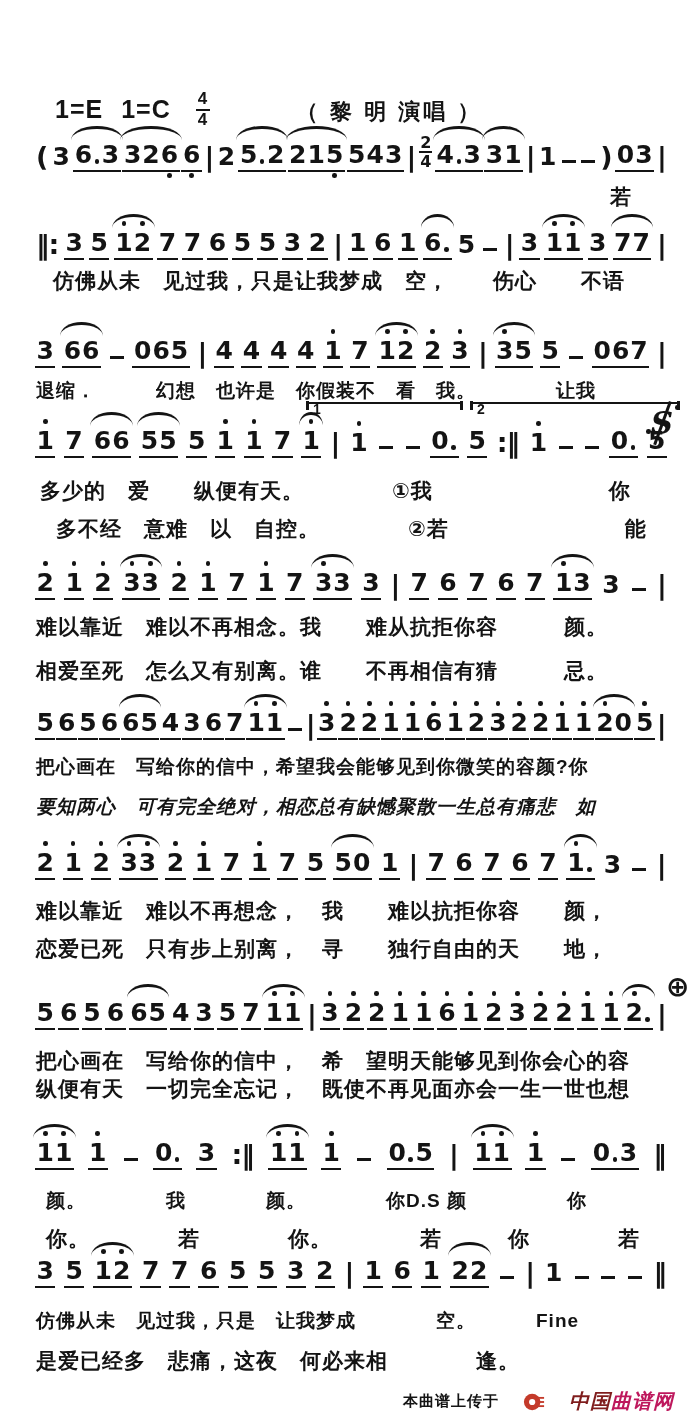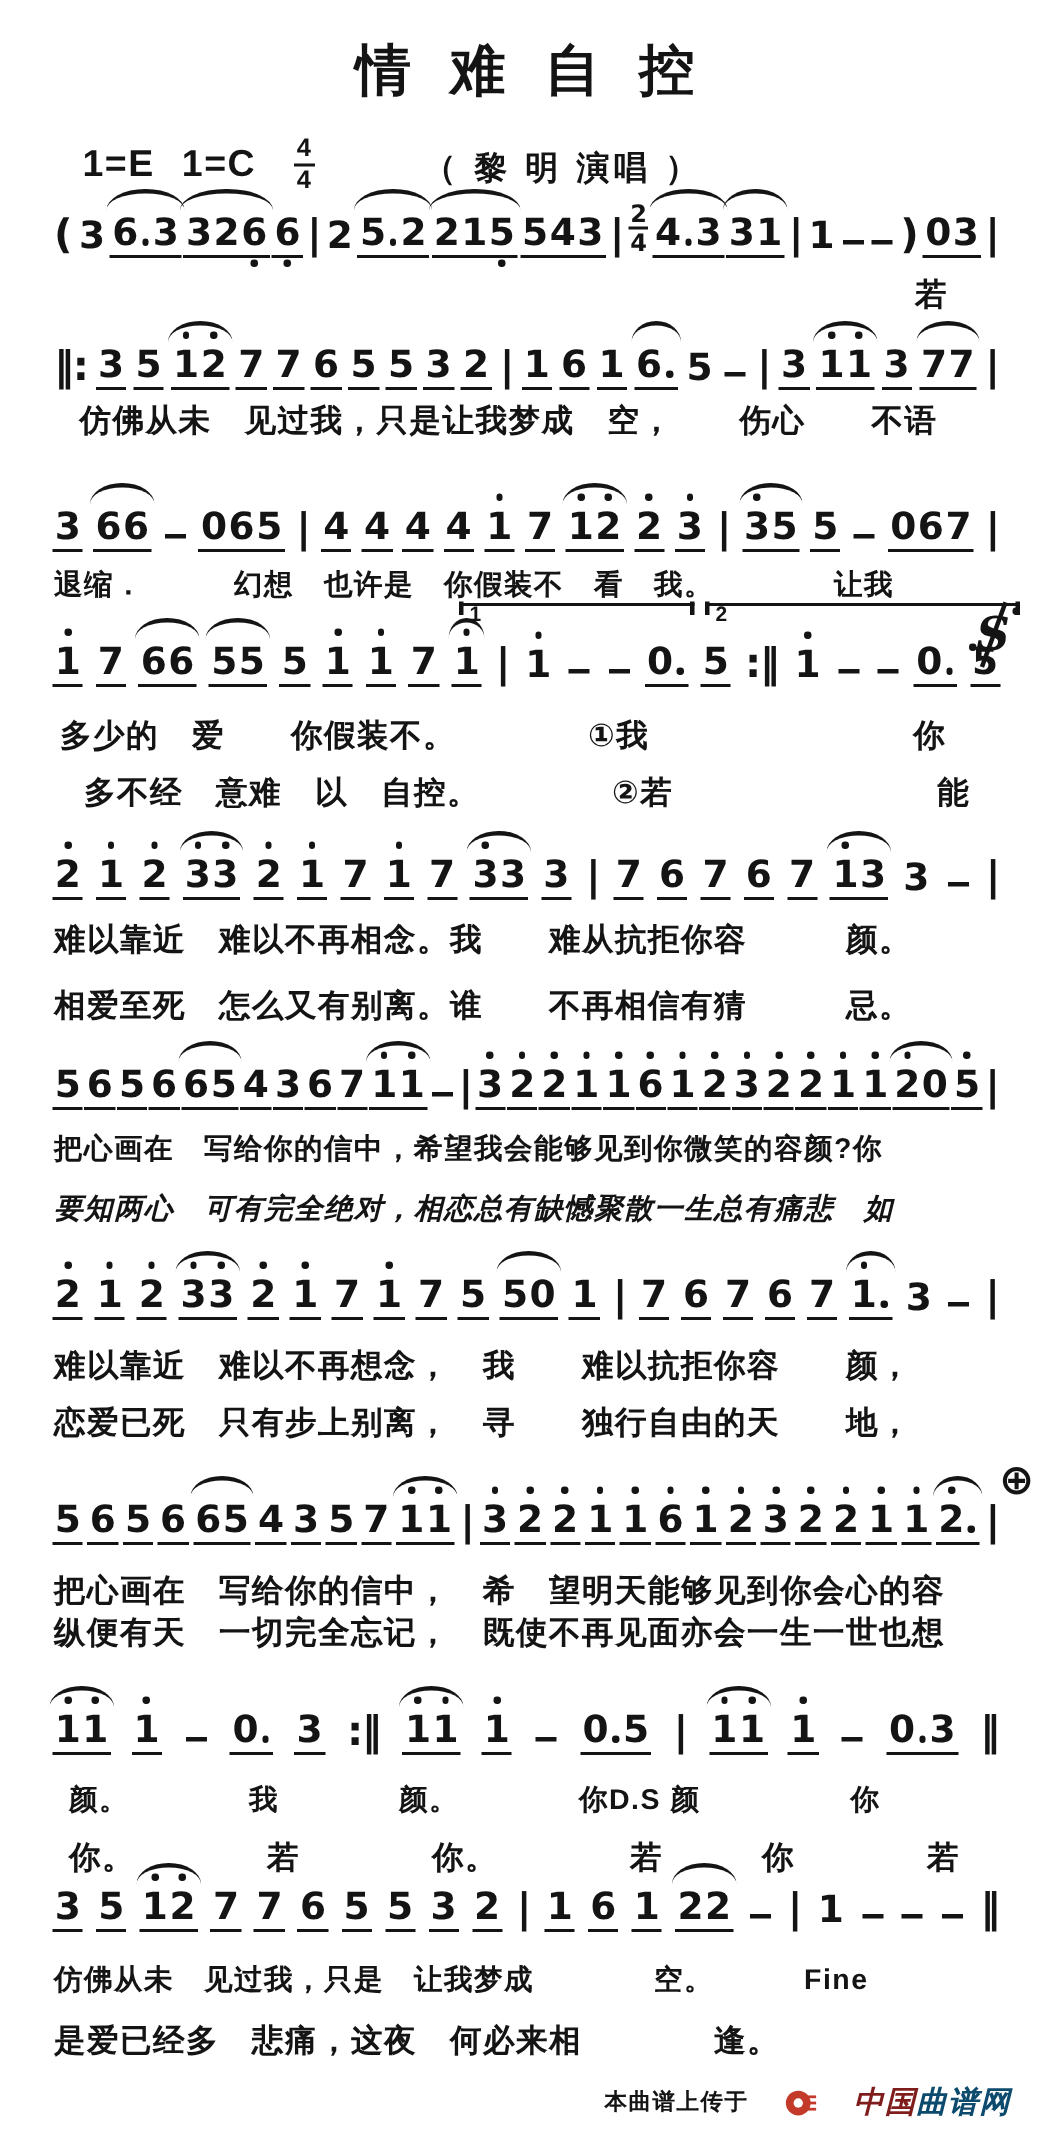--- a/index.html
+++ b/index.html
@@ -17,21 +17,21 @@
     white-space:nowrap;
   }
   .keysig{
     position:absolute;top:90px;left:55px;display:flex;align-items:center;
     font-size:25px;font-weight:700;letter-spacing:1px;gap:18px;
   }
   .frac{display:inline-flex;flex-direction:column;align-items:center;
     font-size:17px;line-height:1.05;font-weight:700;margin-left:7px;}
   .frac .top{border-bottom:2px solid #141414;padding:0 2px 1px;}
   .performer{
-    position:absolute;top:97px;left:282px;font-size:22px;font-weight:700;
+    position:absolute;top:97px;left:296px;font-size:22px;font-weight:700;
     letter-spacing:3px;white-space:nowrap;
   }
 
   
   .notes{
     position:absolute;left:35px;width:632px;height:30px;
     display:flex;justify-content:space-between;align-items:flex-end;
     white-space:nowrap;
   }
   .tok{
@@ -99,28 +99,27 @@
   
   .coda{position:absolute;left:666px;top:970px;font-size:28px;font-weight:700;
     font-family:"DejaVu Sans",sans-serif;}
 
   
   .credit{position:absolute;top:1388px;right:26px;display:flex;
     align-items:center;gap:24px;}
   .credit .ctext{font-size:15px;font-weight:700;letter-spacing:1px;}
   .sitename{font-style:italic;font-weight:700;font-size:20px;letter-spacing:1px;}
   .site-bold{color:#7f1d1d;}
-  .site-light{color:#0c4a6e;}
+  .site-light{color:#be185d;}
 </style>
 </head>
 <body>
 
 <div class="sheet">
 
-  <div class="title">情难自控</div>
 
   <div class="keysig">
     <span>1=E</span>
     <span>1=C</span>
     <span class="frac">
       <span class="top">4</span>
       <span>4</span>
     </span>
   </div>
 
@@ -389,21 +388,21 @@
           <span class="dash"></span>
         </span>
         <span class="tok grp">
           <span class="dg">0</span>
           <span class="adot"></span>
         </span>
         <span class="tok grp">
           <span class="dg">5</span>
         </span>
       </div>
-      <div class="lyr" style="top: 478px; left: 40px;">多少的　爱　　你假装不。　　　　①我　　　　　　　　你</div>
+      <div class="lyr" style="top: 478px; left: 40px;">多少的　爱　　纵便有天。　　　　①我　　　　　　　　你</div>
       <div class="lyr" style="top: 516px; left: 56px;">多不经　意难　以　自控。　　　　②若　　　　　　　　能</div>
       <div class="notes" style="top: 570px;">
         <span class="tok grp">
           <span class="dg hi">2</span>
         </span>
         <span class="tok grp">
           <span class="dg hi">1</span>
         </span>
         <span class="tok grp">
           <span class="dg hi">2</span>

